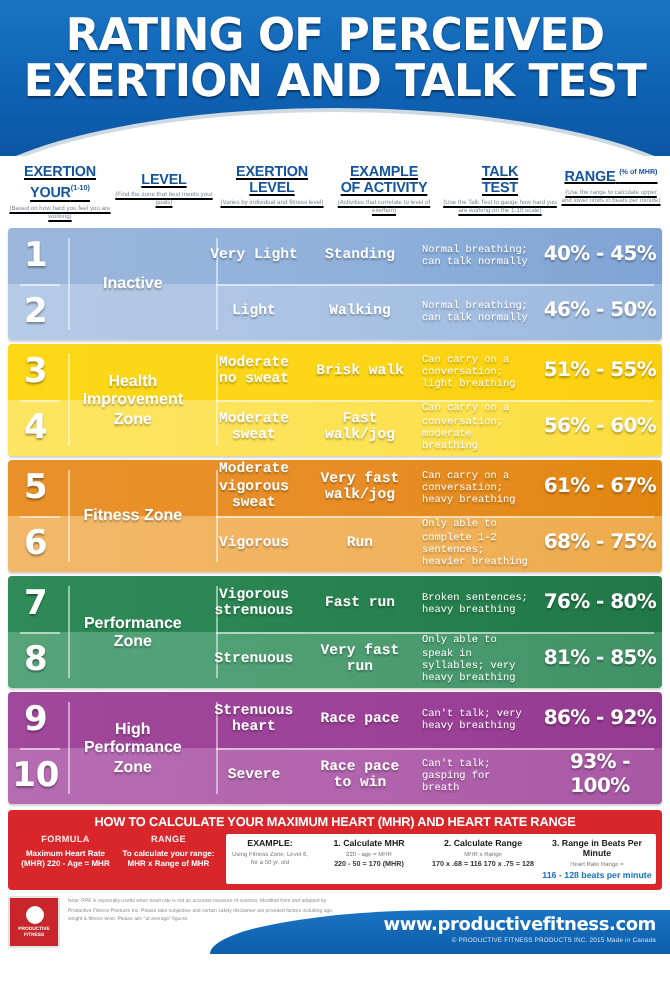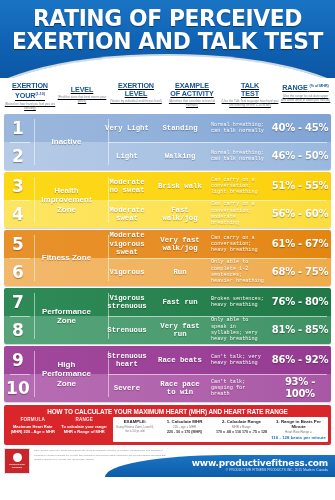--- a/index.html
+++ b/index.html
@@ -392,21 +392,21 @@
       <div class="band-bot"></div>
       <div class="zone-inner">
         <div class="cell-num">
           <div class="num">9</div>
           <div class="num">10</div>
         </div>
         <div class="cell-zone">High Performance Zone</div>
         <div class="rows">
           <div class="row">
             <div class="rc rc-level">Strenuous heart</div>
-            <div class="rc rc-act">Race beats</div>
+            <div class="rc rc-act">Race pace</div>
             <div class="rc rc-talk">Can't talk; very heavy breathing</div>
             <div class="rc rc-range">86% - 92%</div>
           </div>
           <div class="row">
             <div class="rc rc-level">Severe</div>
             <div class="rc rc-act">Race pace to win</div>
             <div class="rc rc-talk">Can't talk; gasping for breath</div>
             <div class="rc rc-range">93% - 100%</div>
           </div>
         </div>

